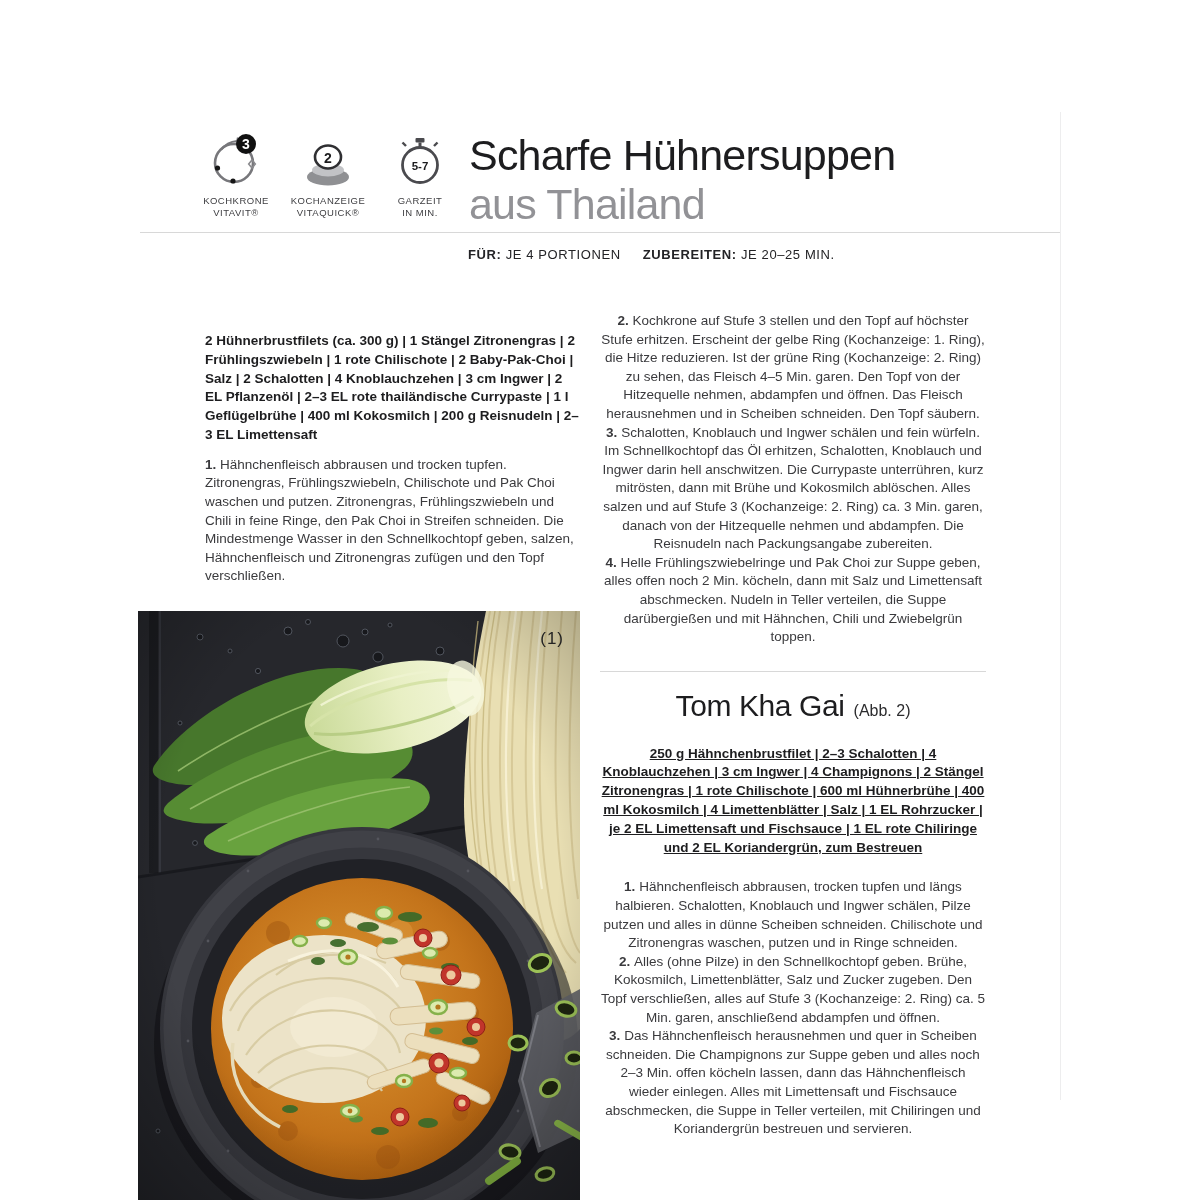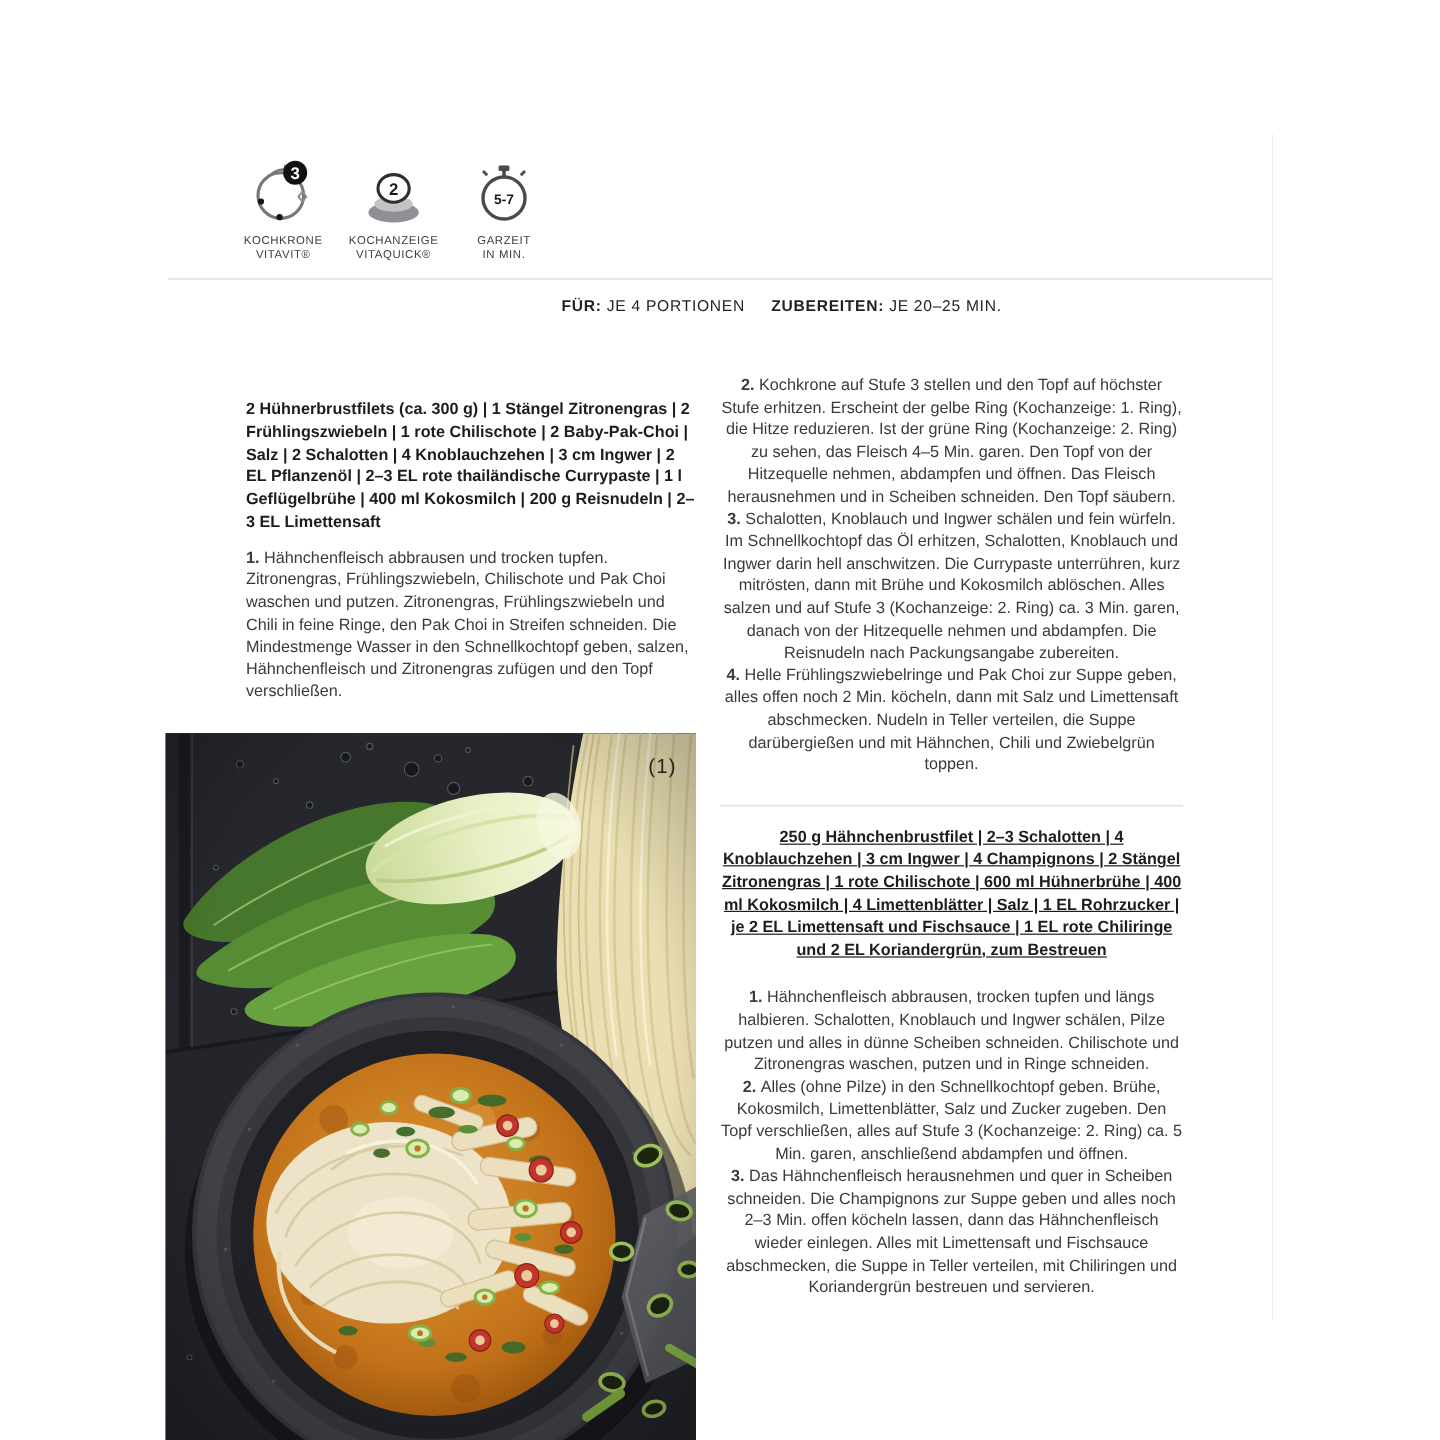--- a/index.html
+++ b/index.html
@@ -87,20 +87,22 @@
       <text x="29" y="38" text-anchor="middle" font-size="11.5" font-weight="bold" fill="#1b1b1d">5-7</text>
     </svg>
     <div class="icon-label">
       <div>GARZEIT</div>
       <div>IN MIN.</div>
     </div>
   </div>
 </div>
 
 <h1 class="page-title">
+    <span class="t1">Scharfe Hühnersuppen</span>
+    <span class="t2">aus Thailand</span>
   </h1>
 
 <div class="top-rule"></div>
 <div class="vert-rule"></div>
 
 <div class="meta-line"><span class="lbl">FÜR:</span>&nbsp;<span>JE 4 PORTIONEN</span><span class="gap"></span><span class="lbl">ZUBEREITEN:</span>&nbsp;<span>JE 20–25 MIN.</span></div>
 
 <div class="left-col">
 
   <p class="ingredients">2 Hühnerbrustfilets (ca. 300 g) | 1 Stängel Zitronengras | 2 Frühlingszwiebeln | 1 rote Chilischote | 2 Baby-Pak-Choi | Salz | 2 Schalotten | 4 Knoblauchzehen | 3 cm Ingwer | 2 EL Pflanzenöl | 2–3 EL rote thailändische Currypaste | 1 l Geflügelbrühe | 400 ml Kokosmilch | 200 g Reisnudeln | 2–3 EL Limettensaft</p>
@@ -108,20 +110,21 @@
   <p class="step"><strong>1.</strong>&nbsp;<span>Hähnchenfleisch abbrausen und trocken tupfen. Zitronengras, Frühlingszwiebeln, Chilischote und Pak Choi waschen und putzen. Zitronengras, Frühlingszwiebeln und Chili in feine Ringe, den Pak Choi in Streifen schneiden. Die Mindestmenge Wasser in den Schnellkochtopf geben, salzen, Hähnchenfleisch und Zitronengras zufügen und den Topf verschließen.</span></p>
 </div>
 
 <div class="right-col">
   <p class="step"><strong>2.</strong>&nbsp;<span>Kochkrone auf Stufe 3 stellen und den Topf auf höchster Stufe erhitzen. Erscheint der gelbe Ring (Kochanzeige: 1. Ring), die Hitze reduzieren. Ist der grüne Ring (Kochanzeige: 2. Ring) zu sehen, das Fleisch 4–5 Min. garen. Den Topf von der Hitzequelle nehmen, abdampfen und öffnen. Das Fleisch herausnehmen und in Scheiben schneiden. Den Topf säubern.</span></p>
   <p class="step"><strong>3.</strong>&nbsp;<span>Schalotten, Knoblauch und Ingwer schälen und fein würfeln. Im Schnellkochtopf das Öl erhitzen, Schalotten, Knoblauch und Ingwer darin hell anschwitzen. Die Currypaste unterrühren, kurz mitrösten, dann mit Brühe und Kokosmilch ablöschen. Alles salzen und auf Stufe 3 (Kochanzeige: 2. Ring) ca. 3 Min. garen, danach von der Hitzequelle nehmen und abdampfen. Die Reisnudeln nach Packungsangabe zubereiten.</span></p>
   <p class="step"><strong>4.</strong>&nbsp;<span>Helle Frühlingszwiebelringe und Pak Choi zur Suppe geben, alles offen noch 2 Min. köcheln, dann mit Salz und Limettensaft abschmecken. Nudeln in Teller verteilen, die Suppe darübergießen und mit Hähnchen, Chili und Zwiebelgrün toppen.</span></p>
 
   <div class="sec-divider"></div>
 
+  <h2 class="recipe-title r2-head"><span>Tom Kha Gai</span><span class="fig-ref">(Abb. 2)</span></h2>
 
   <p class="ingredients">250 g Hähnchenbrustfilet | 2–3 Schalotten | 4 Knoblauchzehen | 3 cm Ingwer | 4 Champignons | 2 Stängel Zitronengras | 1 rote Chilischote | 600 ml Hühnerbrühe | 400 ml Kokosmilch | 4 Limettenblätter | Salz | 1 EL Rohrzucker | je 2 EL Limettensaft und Fischsauce | 1 EL rote Chiliringe und 2 EL Koriandergrün, zum Bestreuen</p>
 
   <div class="steps-block2">
     <p class="step"><strong>1.</strong>&nbsp;<span>Hähnchenfleisch abbrausen, trocken tupfen und längs halbieren. Schalotten, Knoblauch und Ingwer schälen, Pilze putzen und alles in dünne Scheiben schneiden. Chilischote und Zitronengras waschen, putzen und in Ringe schneiden.</span></p>
     <p class="step"><strong>2.</strong>&nbsp;<span>Alles (ohne Pilze) in den Schnellkochtopf geben. Brühe, Kokosmilch, Limettenblätter, Salz und Zucker zugeben. Den Topf verschließen, alles auf Stufe 3 (Kochanzeige: 2. Ring) ca. 5 Min. garen, anschließend abdampfen und öffnen.</span></p>
     <p class="step"><strong>3.</strong>&nbsp;<span>Das Hähnchenfleisch herausnehmen und quer in Scheiben schneiden. Die Champignons zur Suppe geben und alles noch 2–3 Min. offen köcheln lassen, dann das Hähnchenfleisch wieder einlegen. Alles mit Limettensaft und Fischsauce abschmecken, die Suppe in Teller verteilen, mit Chiliringen und Koriandergrün bestreuen und servieren.</span></p>
   </div>
 </div>
 

